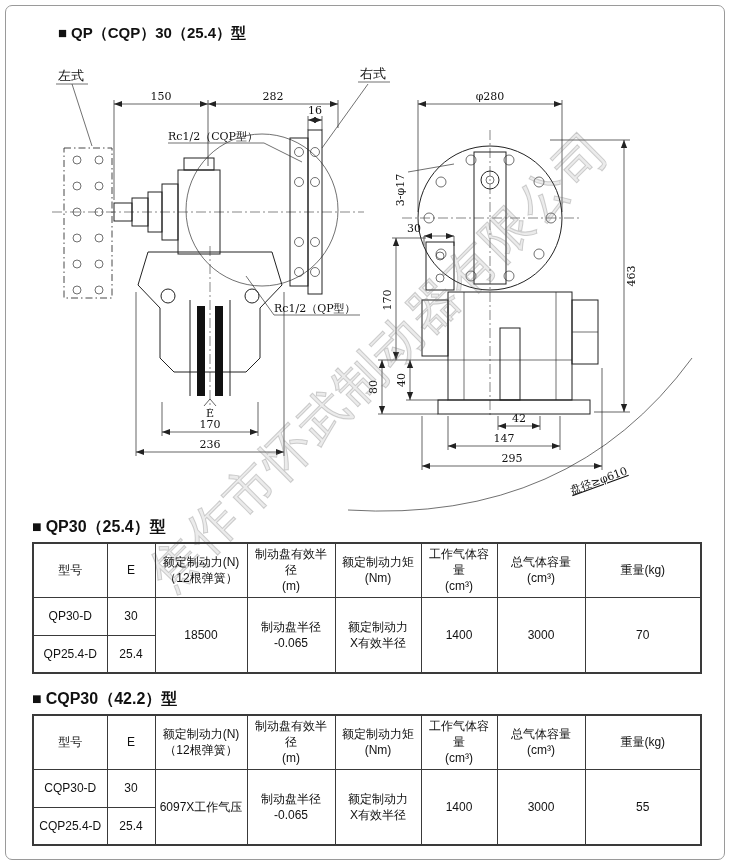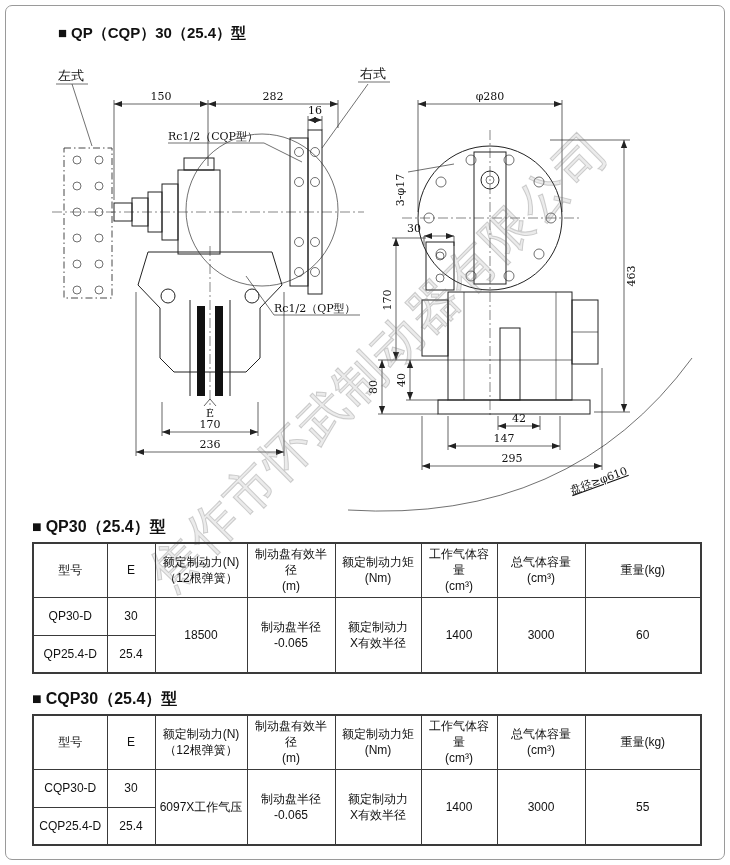--- a/index.html
+++ b/index.html
@@ -273,31 +273,31 @@
     <tr>
       <td>QP30-D</td>
       <td>30</td>
       <td rowspan="2">18500</td>
       <td rowspan="2">制动盘半径
 -0.065</td>
       <td rowspan="2">额定制动力
 X有效半径</td>
       <td rowspan="2">1400</td>
       <td rowspan="2">3000</td>
-      <td rowspan="2">60</td>
+      <td rowspan="2">70</td>
     </tr>
     <tr>
       <td>QP25.4-D</td>
       <td>25.4</td>
     </tr>
   </tbody>
 </table>
 
 <div class="sec-title t2">
-  <span class="bullet">■</span><span>CQP30（25.4）型</span>
+  <span class="bullet">■</span><span>CQP30（42.2）型</span>
 </div>
 
 <table class="spec t2">
   <colgroup>
     <col style="width:74px">
       <col style="width:48px">
       <col style="width:92px">
       <col style="width:88px">
     <col style="width:86px">
       <col style="width:76px">

